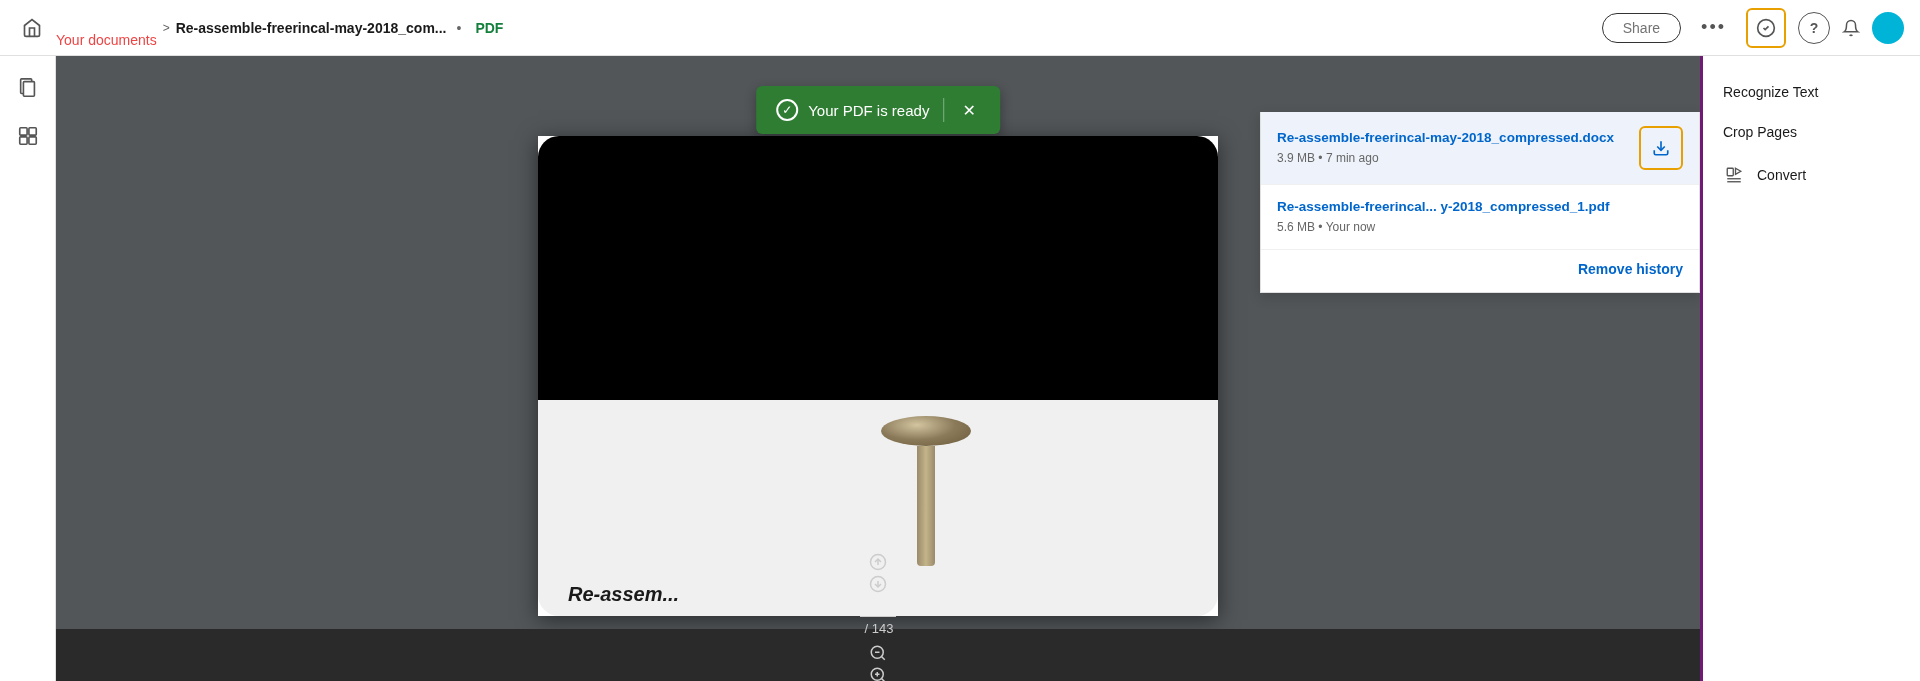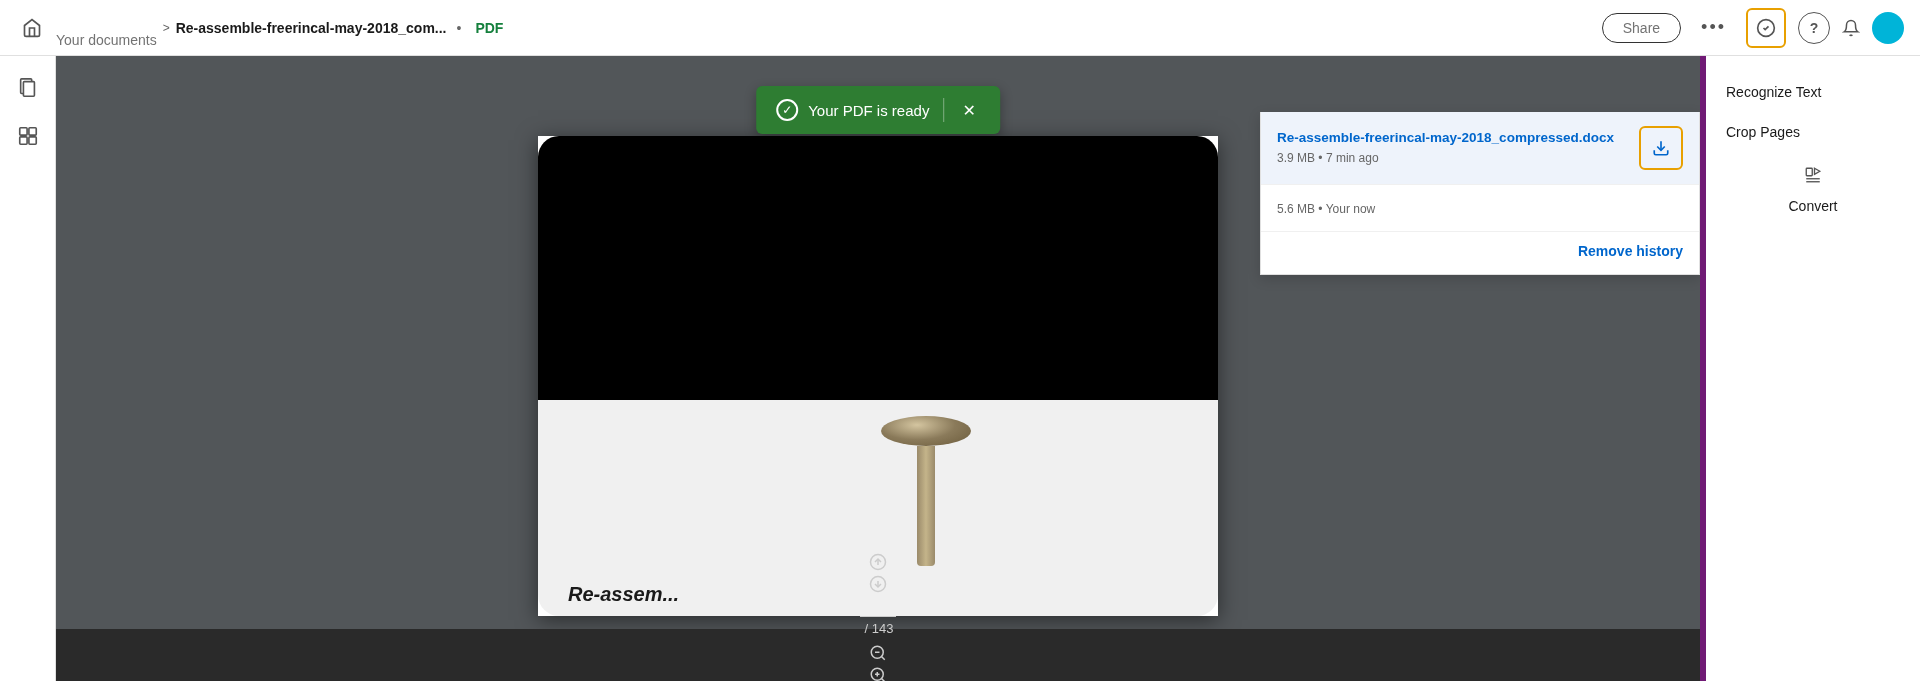--- a/index.html
+++ b/index.html
@@ -31,21 +31,21 @@
       cursor: pointer;
     }
     .breadcrumb {
       display: flex;
       align-items: center;
       gap: 6px;
       font-size: 14px;
       color: #333;
     }
     .breadcrumb-link {
-      color: #737373;
+      color: #ef4444;
       cursor: pointer;
       text-decoration: none;
       margin-top: 24px;
     }
     .breadcrumb-separator { color: #666; font-size: 12px; }
     .breadcrumb-current { font-weight: 600; color: #1a1a1a; }
     .breadcrumb-dot { color: #666; margin-left: 4px; }
     .breadcrumb-type { color: #15803d; margin-left: 8px; font-weight: bold; }
 
     .header-right {
@@ -375,35 +375,34 @@
       color: #0066cc;
       font-size: 14px;
       cursor: pointer;
       font-weight: 700;
     }
 
     
     .tools-panel {
       width: 220px;
       background: #fff;
-      border-left: 6px solid #701a75;
+      border-left: 3px solid #701a75;
       padding: 16px 0;
       display: flex;
       flex-direction: column;
     }
     .tool-item {
       padding: 12px 20px;
       display: flex;
       align-items: center;
       gap: 12px;
       font-size: 14px;
       color: #1a1a1a;
       cursor: pointer;
       font-weight: 500;
-      flex-direction: column;
     }
     .tool-icon {
       width: 22px;
       height: 22px;
       display: flex;
       align-items: center;
       justify-content: center;
       color: #555;
     }
     .tool-label-only {
@@ -561,20 +560,21 @@
         <button class="download-btn">
           <svg width="18" height="18" viewBox="0 0 24 24" fill="none" stroke="#0066cc" stroke-width="2.2">
             <path d="M21 15v4a2 2 0 0 1-2 2H5a2 2 0 0 1-2-2v-4"></path>
             <polyline points="7 10 12 15 17 10"></polyline>
             <line x1="12" y1="15" x2="12" y2="3"></line>
           </svg>
         </button>
       </div>
 
       <div class="download-item-2">
+        <a class="download-item-name">Re-assemble-freerincal... y-2018_compressed_1.pdf</a>
         <span class="download-item-meta">
           <span>5.6 MB</span> • <span>Your now</span>
         </span>
       </div>
 
       <div class="remove-history-row">
         <button class="remove-history-btn">Remove history</button>
       </div>
     </div>
   </div>

